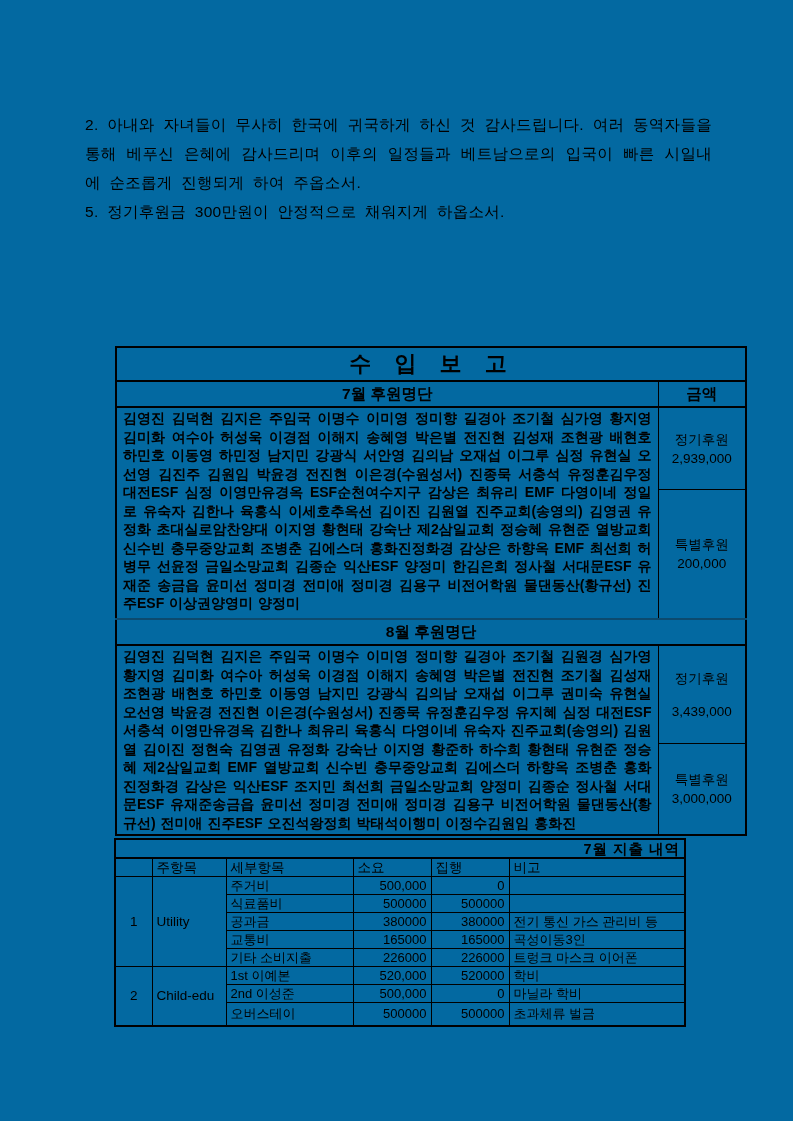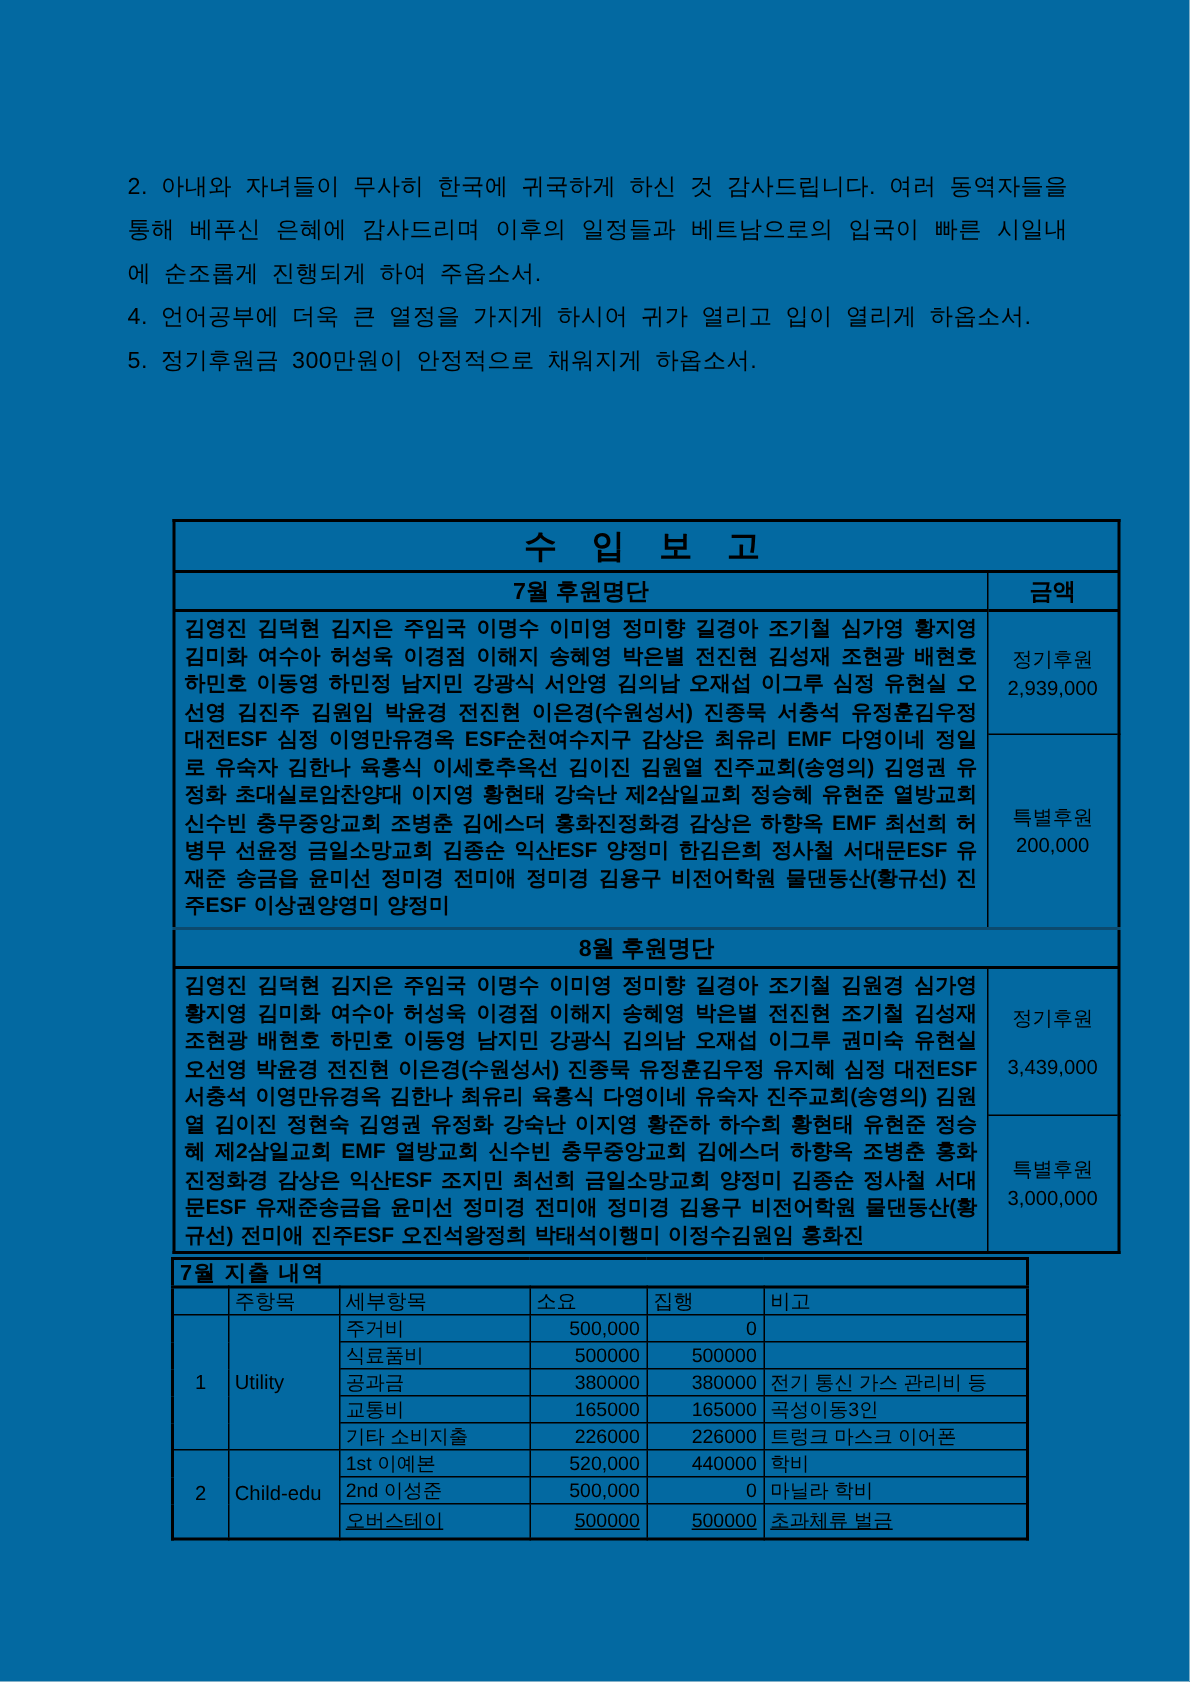--- a/index.html
+++ b/index.html
@@ -51,40 +51,39 @@
   .h-jul-spc{height:126px;}
   .h-aug-reg{height:95px;}
   .h-aug-spc{height:88px;}
   
   .expense{
     position:absolute;left:114px;top:838px;width:570px;
     border:2px solid #000;
     font-size:13px;
   }
   .exp-title{
-    font-size:14.5px;font-weight:bold;text-align:left;height:20px;
+    font-size:14.5px;font-weight:bold;text-align:right;height:20px;
     border-bottom:2px solid #000;letter-spacing:1px;
   }
   .exp-head td{height:19px;font-size:13.5px;}
   .expense td{padding:0 4px;height:17px;line-height:16px;}
   .exp-no{text-align:center;vertical-align:middle;font-size:13.5px;}
   .exp-cat{vertical-align:middle;padding-left:8px;font-size:13.5px;}
   .exp-item{text-align:left;}
   .exp-num{text-align:right;padding-right:9px;margin-left:30px;}
   .exp-note{text-align:left;padding-left:7px;}
-  .row-lg td{height:22px;text-decoration:underline;}
+  .row-lg td{height:22px;}
 </style>
 </head>
 <body>
 
 <div class="page">
 
   <div class="prayers">
     <p>2. 아내와 자녀들이 무사히 한국에 귀국하게 하신 것 감사드립니다. 여러 동역자들을 통해 베푸신 은혜에 감사드리며 이후의 일정들과 베트남으로의 입국이 빠른 시일내에 순조롭게 진행되게 하여 주옵소서.</p>
-    <p>4. 언어공부에 더욱 큰 열정을 가지게 하시어 귀가 열리고 입이 열리게 하옵소서.</p>
     <p>5. 정기후원금 300만원이 안정적으로 채워지게 하옵소서.</p>
   </div>
 
   <table class="income">
     <colgroup>
         <col>
         <col class="amt-col">
       </colgroup>
     <tbody>
         <tr>
@@ -180,21 +179,21 @@
       <td class="exp-num">226000</td>
       <td class="exp-num">226000</td>
       <td class="exp-note">트렁크 마스크 이어폰</td>
     </tr>
 
     <tr>
       <td class="exp-no" rowspan="3">2</td>
       <td class="exp-cat" rowspan="3">Child-edu</td>
       <td class="exp-item">1st  이예본</td>
       <td class="exp-num">520,000</td>
-      <td class="exp-num">440000</td>
+      <td class="exp-num">520000</td>
       <td class="exp-note">학비</td>
     </tr>
     <tr>
       <td class="exp-item">2nd 이성준</td>
       <td class="exp-num">500,000</td>
       <td class="exp-num">0</td>
       <td class="exp-note">마닐라 학비</td>
     </tr>
     <tr class="row-lg">
       <td class="exp-item">오버스테이</td>

